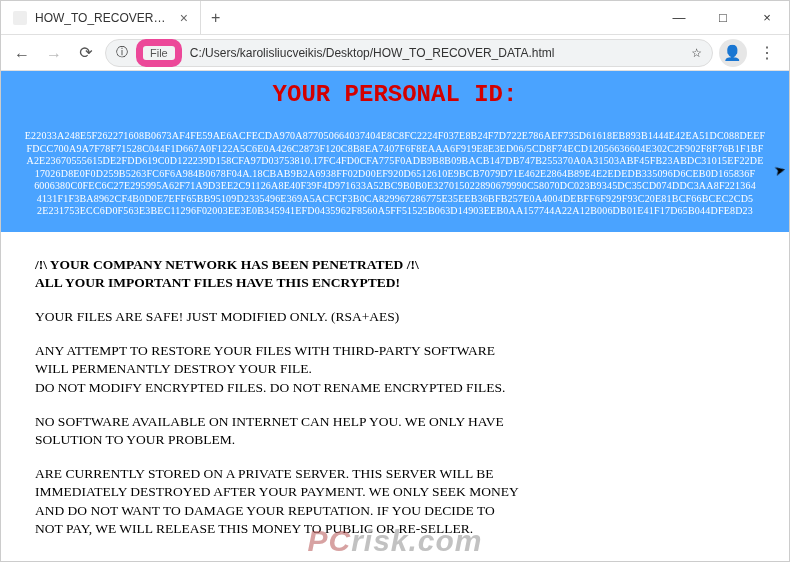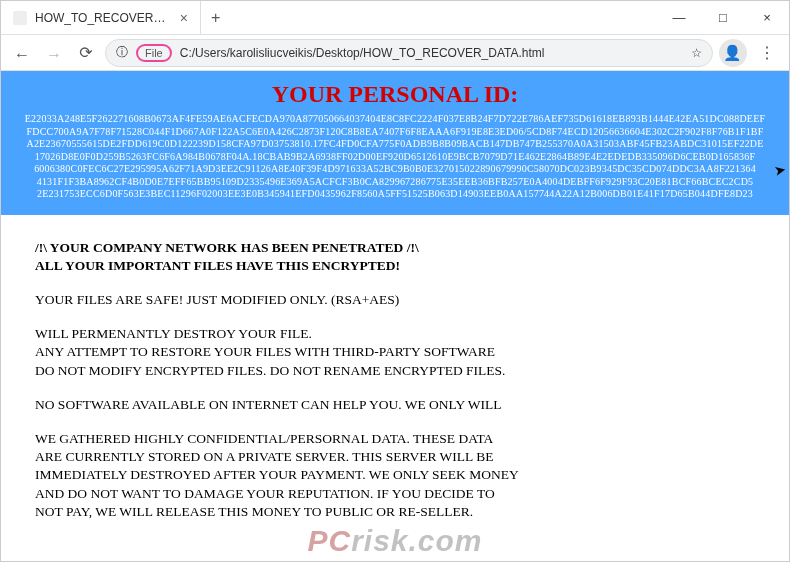--- a/index.html
+++ b/index.html
@@ -100,21 +100,21 @@
       border-radius: 14px;
       background: #f1f3f4;
       display: flex;
       align-items: center;
       padding: 0 10px;
       gap: 8px;
       font-size: 12px;
       color: #333;
     }
     .file-chip {
-      border: 2px solid #ec4899;
+      border: 7px solid #ec4899;
       border-radius: 10px;
       padding: 1px 7px;
       font-size: 11px;
       color: #555;
     }
     .url-text {
       flex: 1;
       white-space: nowrap;
       overflow: hidden;
     }
@@ -152,24 +152,24 @@
     .content-area::-webkit-scrollbar-thumb {
       background: #bdbdbd;
     }
     .id-banner {
       background: #4aa3ff;
       padding: 8px 10px 14px 10px;
       text-align: center;
     }
     .id-heading {
       color: #d30000;
-      font-family: Liberation Serif, serif;
+      font-family: Liberation Mono, monospace;
       font-weight: bold;
       font-size: 24px;
-      margin: 2px 0 5px 0;
+      margin: 2px 0 22px 0;
     }
     .id-block {
       color: #fff;
       font-family: "Times New Roman", serif;
       font-size: 10px;
       line-height: 1.25;
       word-break: break-all;
       padding: 0 4px;
       letter-spacing: 0.2px;
     }
@@ -256,29 +256,29 @@
       </div>
     </div>
 
     <div class="ransom-body">
       <div class="para">
         <div class="bold">/!\ YOUR COMPANY NETWORK HAS BEEN PENETRATED /!\</div>
         <div class="bold">ALL YOUR IMPORTANT FILES HAVE THIS ENCRYPTED!</div>
       </div>
       <div class="para">YOUR FILES ARE SAFE! JUST MODIFIED ONLY. (RSA+AES)</div>
       <div class="para">
+        <div>ANY ATTEMPT TO RESTORE YOUR FILES WITH THIRD-PARTY SOFTWARE</div>
         <div>WILL PERMENANTLY DESTROY YOUR FILE.</div>
-        <div>ANY ATTEMPT TO RESTORE YOUR FILES WITH THIRD-PARTY SOFTWARE</div>
         <div>DO NOT MODIFY ENCRYPTED FILES. DO NOT RENAME ENCRYPTED FILES.</div>
       </div>
       <div class="para">
-        <div>NO SOFTWARE AVAILABLE ON INTERNET CAN HELP YOU. WE ONLY WILL</div>
-      </div>
-      <div class="para">
-        <div>WE GATHERED HIGHLY CONFIDENTIAL/PERSORNAL DATA. THESE DATA</div>
+        <div>NO SOFTWARE AVAILABLE ON INTERNET CAN HELP YOU. WE ONLY HAVE</div>
+        <div>SOLUTION TO YOUR PROBLEM.</div>
+      </div>
+      <div class="para">
         <div>ARE CURRENTLY STORED ON A PRIVATE SERVER. THIS SERVER WILL BE</div>
         <div>IMMEDIATELY DESTROYED AFTER YOUR PAYMENT. WE ONLY SEEK MONEY</div>
         <div>AND DO NOT WANT TO DAMAGE YOUR REPUTATION. IF YOU DECIDE TO</div>
         <div>NOT PAY, WE WILL RELEASE THIS MONEY TO PUBLIC OR RE-SELLER.</div>
       </div>
 
     </div>
   </div>
 </div>
 

